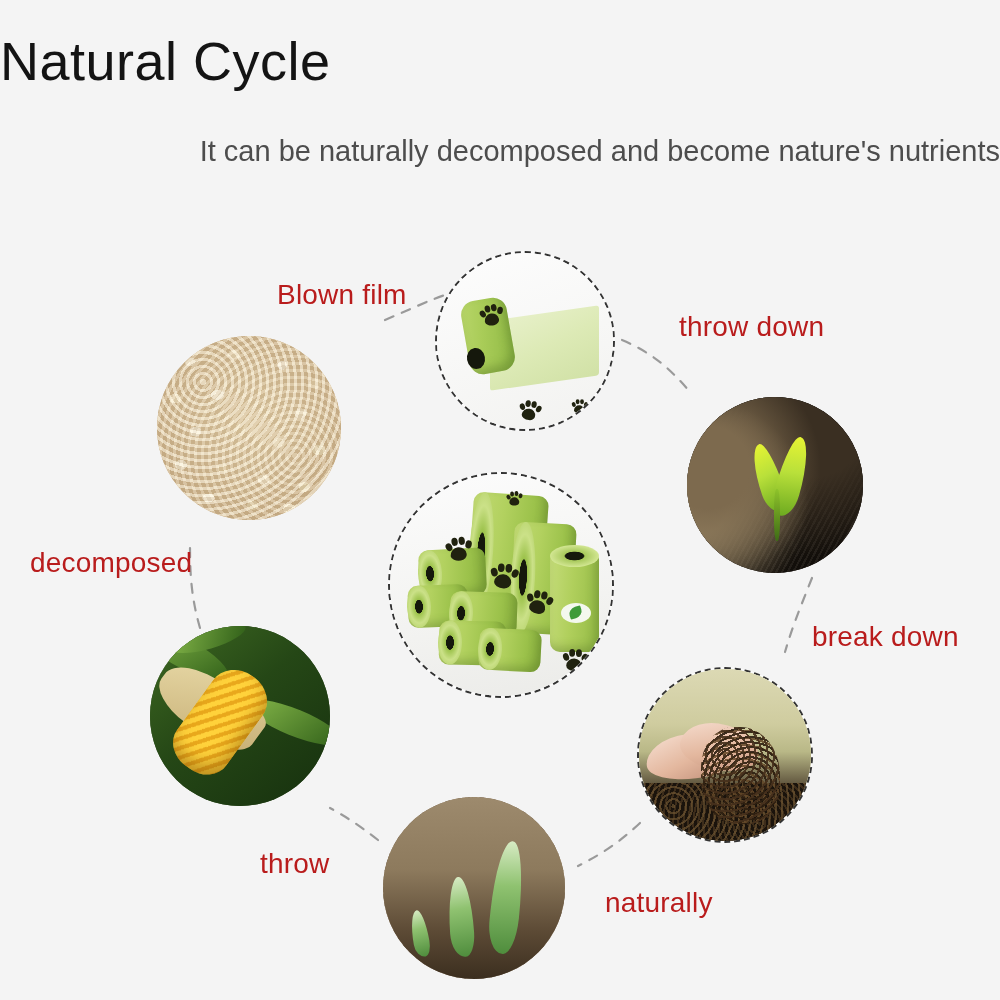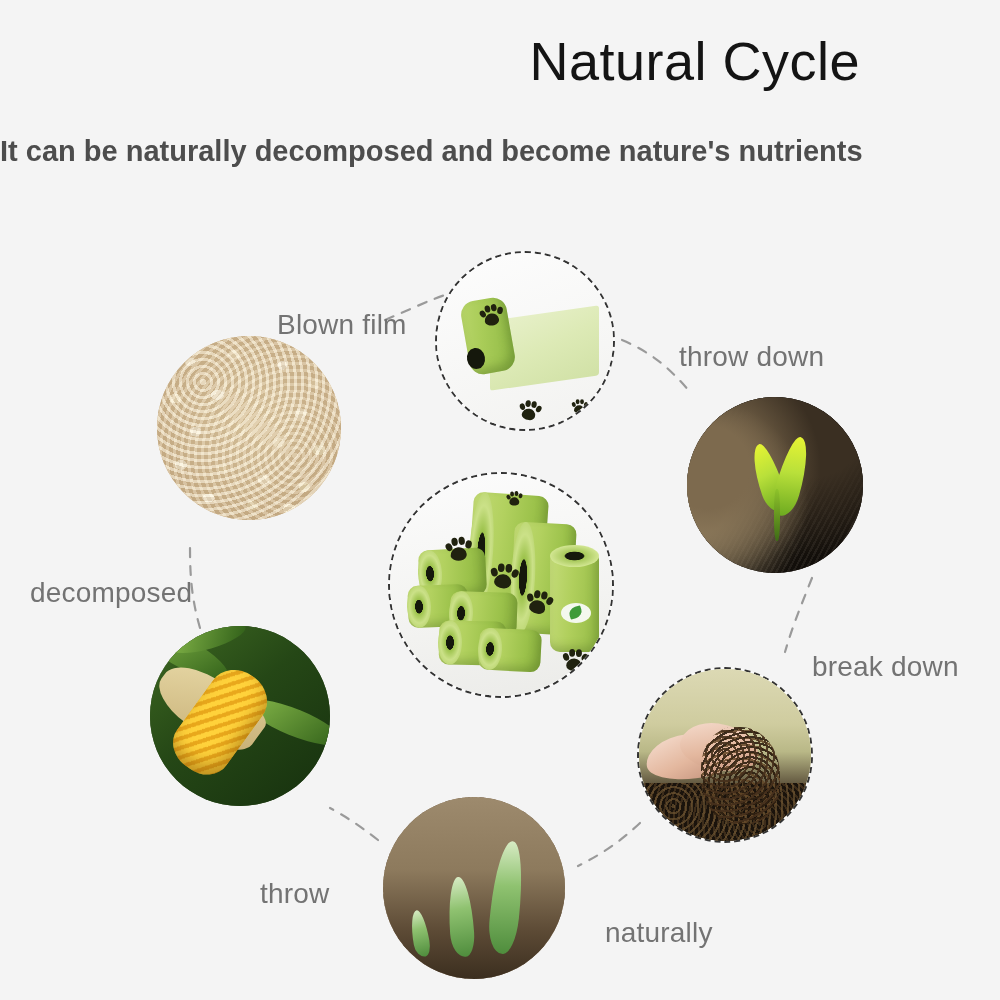--- a/index.html
+++ b/index.html
@@ -5,40 +5,40 @@
   html,body{margin:0;padding:0;}
   body{
     width:1000px;height:1000px;
     background:#f4f4f4;
     font-family:"Liberation Sans", sans-serif;
     overflow:hidden;position:relative;
   }
   #stage{position:absolute;inset:0;width:1000px;height:1000px;}
 
   .title{
-    position:absolute;left:0;top:30px;width:860px;text-align:right;
+    position:absolute;left:0;top:30px;width:860px;text-align:left;
     font-size:54px;font-weight:400;color:#141414;letter-spacing:.5px;
     font-family:"Liberation Sans", sans-serif;
   }
   .subtitle{
-    position:absolute;left:0;top:135px;width:1000px;text-align:left;
-    font-size:29px;font-weight:700;color:#4d4d4d;
+    position:absolute;left:0;top:135px;width:1000px;text-align:right;
+    font-size:29px;font-weight:400;color:#4d4d4d;
   }
 
   .node{position:absolute;border-radius:50%;overflow:hidden;}
   .node.dashed{
     border:2px dashed #333;background:#fbfbfb;
     box-sizing:border-box;
   }
   .node.plain{background:#e9e9e9;}
   .art{position:absolute;inset:0;}
 
   .label{
-    position:absolute;font-size:28px;color:#737373;white-space:nowrap;
-    font-weight:400;letter-spacing:.2px;margin-top:30px;
+    position:absolute;font-size:28px;color:#b91c1c;white-space:nowrap;
+    font-weight:400;letter-spacing:.2px;
   }
 
   svg.lines{position:absolute;left:0;top:0;width:1000px;height:1000px;
     pointer-events:none;}
 
   
 
   
   .pellets{
     background-color:#d8c09a;

